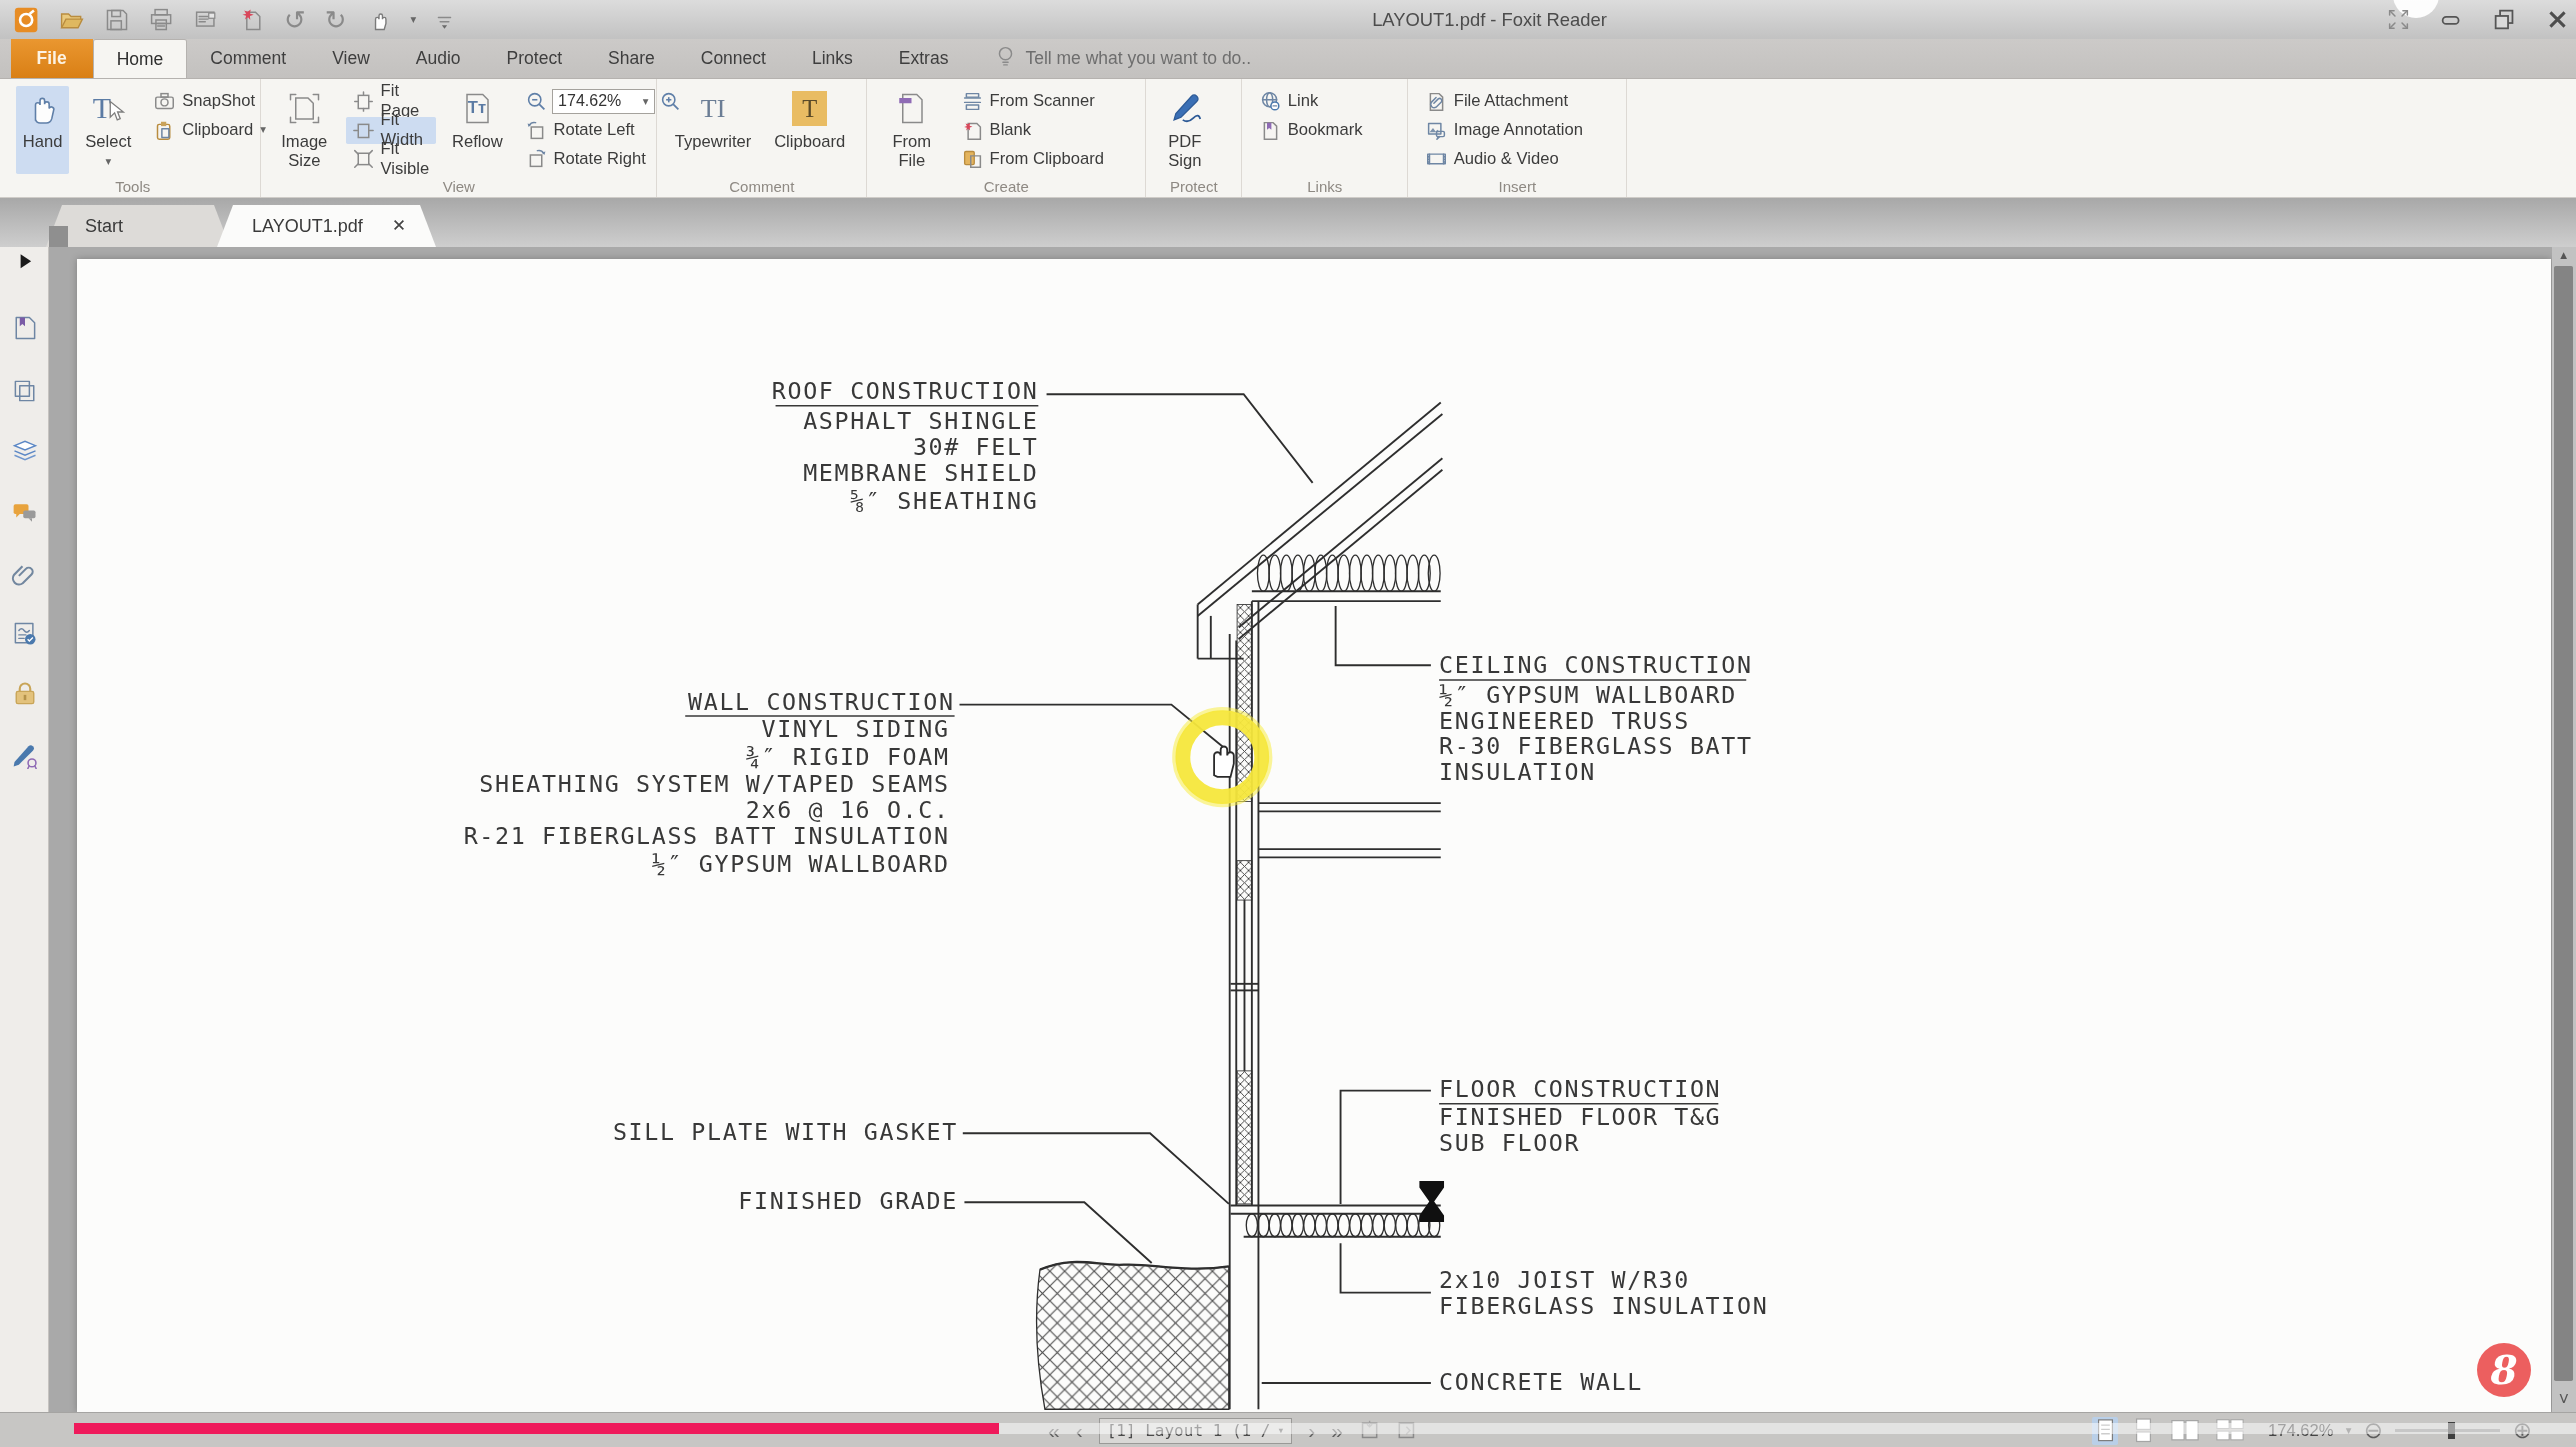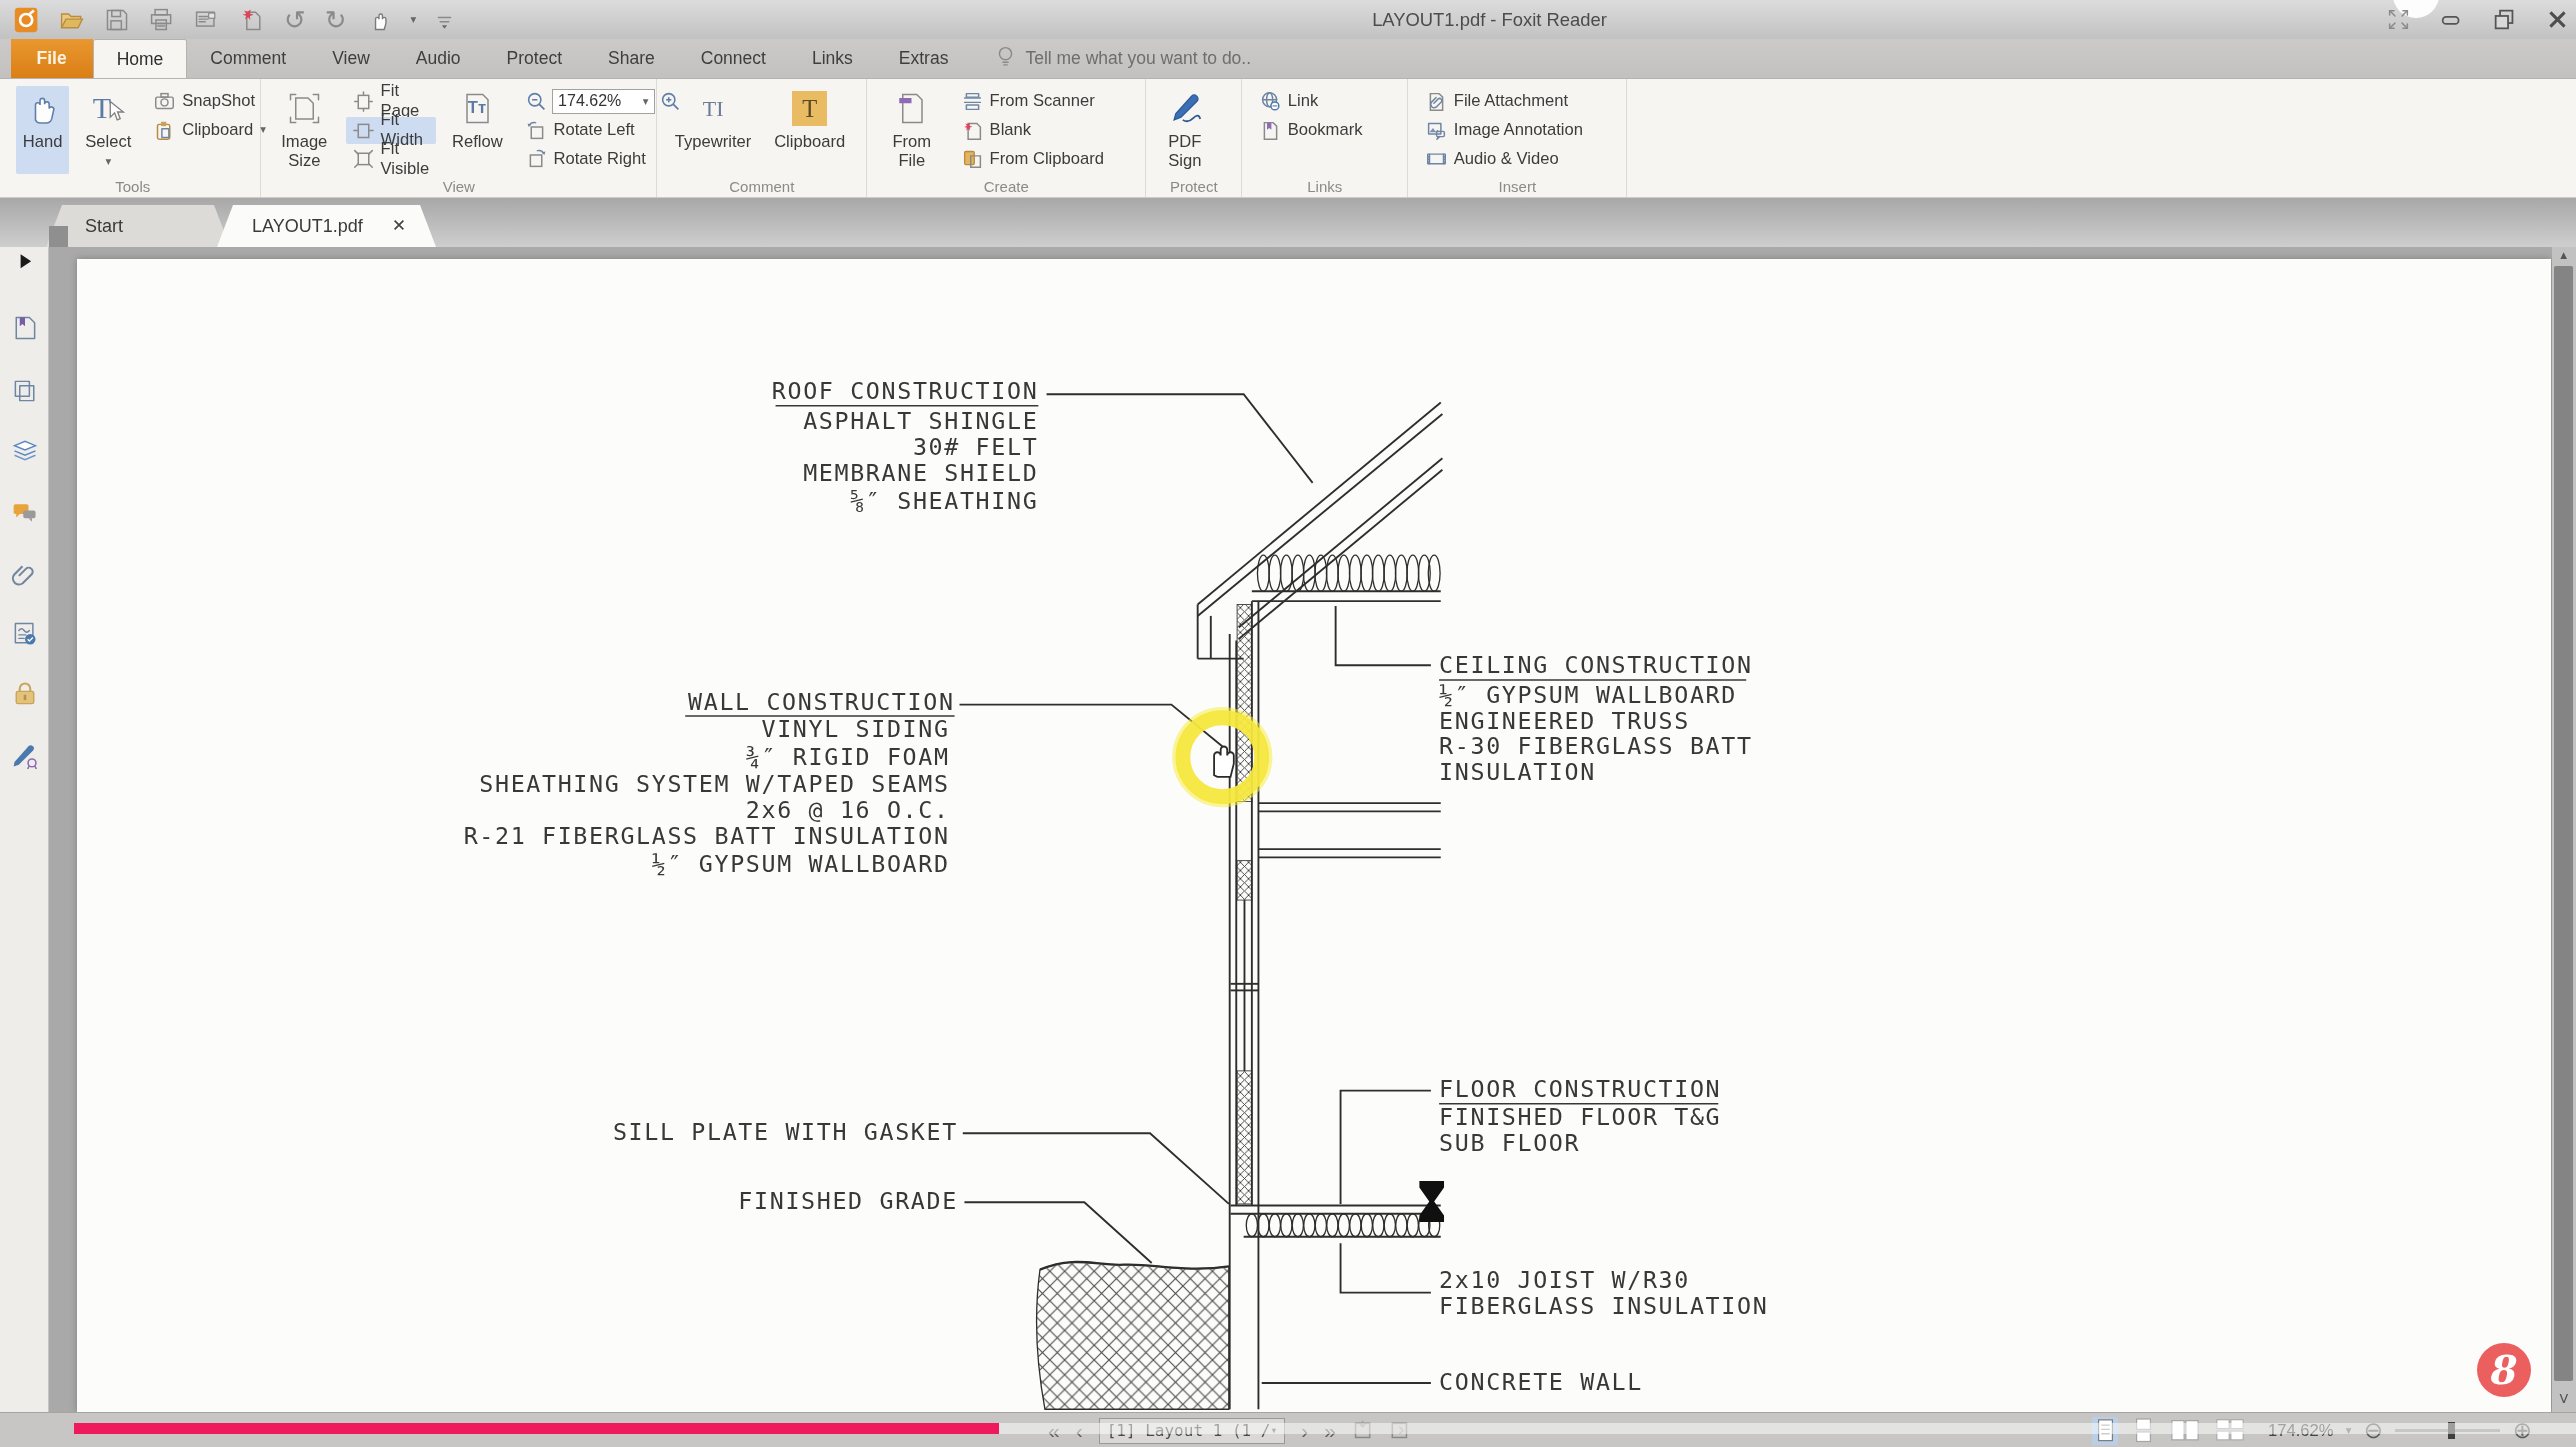--- a/index.html
+++ b/index.html
@@ -72,21 +72,21 @@
   .vscroll { position:absolute; right:0; top:247px; width:24.5px; height:1165px; background:#c2c2c2; z-index:6; }
   .vthumb { position:absolute; left:2.6px; top:19px; width:19px; height:1115px; background:#848484; border-radius:1.8px; }
   svg.overlay { position:absolute; left:0; top:0; z-index:3; pointer-events:none; }
 
   
   .statusbar { position:absolute; left:0; top:1412px; width:2576px; height:35px; background:#c7c6c4;
     border-top:0.9px solid #a5a4a2; z-index:8; }
   .nav { position:absolute; left:1048px; top:0; height:35px; display:flex; align-items:center; gap:16px; }
   .nav .g2 { font-size:21px; color:#5f5f5f; line-height:1; }
   .pagebox { height:26px; background:#d9d8d6; border:0.9px solid #9a9997; display:flex; align-items:center;
-    padding:0 7px; font-size:16px; color:#4a4a4a; font-family:"DejaVu Sans Mono",monospace; }
+    gap:7px; padding:0 7px; font-size:16px; color:#4a4a4a; font-family:"DejaVu Sans Mono",monospace; }
   .viewbtns { display:flex; gap:12.3px; }
   .status-right { position:absolute; right:44px; top:0; height:35px; display:flex; align-items:center; gap:12.3px; }
   .layout-ic { width:26px; height:28px; display:flex; align-items:center; justify-content:center; border-radius:1.8px; }
   .layout-ic.sel { background:#b9cfe8; }
   .zoomtxt { font-size:16.6px; color:#454545; margin-left:8.8px; }
   .slider-track { width:105px; height:2.6px; background:#8f8f8f; position:relative; }
   .slider-thumb { position:absolute; left:53px; top:-7px; width:7px; height:16.6px; background:#3f3f3f; }
   .zglyph { font-size:23px; color:#5c5c5c; line-height:1; }
 
   
@@ -359,21 +359,21 @@
                 <path d="M21 8 l-3 -3 4.2 -1 z" fill="#6e86a4"></path>
               </svg></span>
           <span>Rotate Right</span>
         </div>
       </div>
       <div class="glabel">View</div>
     </div>
 
     <div class="group" style="width:210px">
       <div class="big">
-        <span style="font-size:22px;color:#6b7d95;width:auto;height:35px;line-height:35px;font-family:'Liberation Serif',serif">TI</span>
+        <span style="font-size:26px;color:#6b7d95;width:auto;height:35px;line-height:35px;font-family:'Liberation Serif',serif">TI</span>
         <span>Typewriter</span>
       </div>
       <div class="big">
         <span style="width:35px;height:35px;background:#e9bc63;text-align:center;font-size:24.5px;line-height:35px;color:#5a4a28;font-family:'Liberation Serif',serif">T</span>
         <span>Clipboard</span>
       </div>
       <div class="glabel">Comment</div>
     </div>
 
     <div class="group" style="width:279px">

